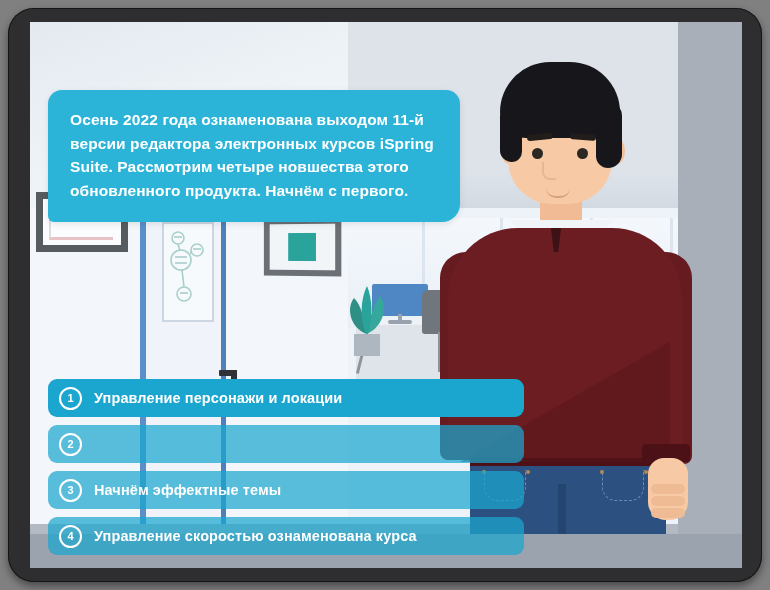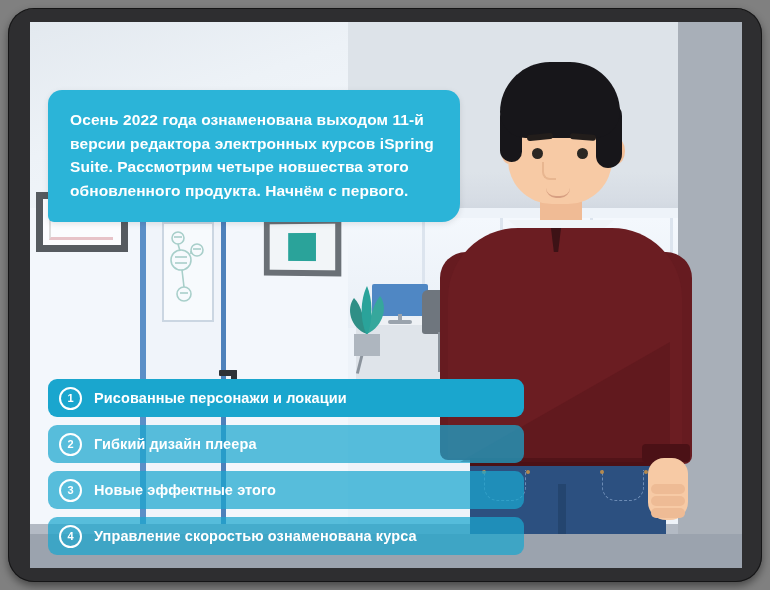--- a/index.html
+++ b/index.html
@@ -441,31 +441,30 @@
         <div class="fng" style="top:50px"></div>
       </div>
     </div>
 
     <div class="bubble">Осень 2022 года ознаменована выходом 11-й версии редактора электронных курсов iSpring Suite. Рассмотрим четыре новшества этого обновленного продукта. Начнём с первого.</div>
 
     <div class="list">
 
       <div class="bar solid">
         <div class="num">1</div>
-        <div class="bar-label">Рисованные персонажи и локации</div>
+        <div class="bar-label">Управление персонажи и локации</div>
       </div>
 
       <div class="bar ghost">
         <div class="num">2</div>
-        <div class="bar-label">Гибкий дизайн плеера</div>
       </div>
 
       <div class="bar ghost">
         <div class="num">3</div>
-        <div class="bar-label">Новые эффектные этого</div>
+        <div class="bar-label">Начнём эффектные темы</div>
       </div>
 
       <div class="bar ghost">
         <div class="num">4</div>
         <div class="bar-label">Управление скоростью ознаменована курса</div>
       </div>
 
     </div>
 
   </div>

